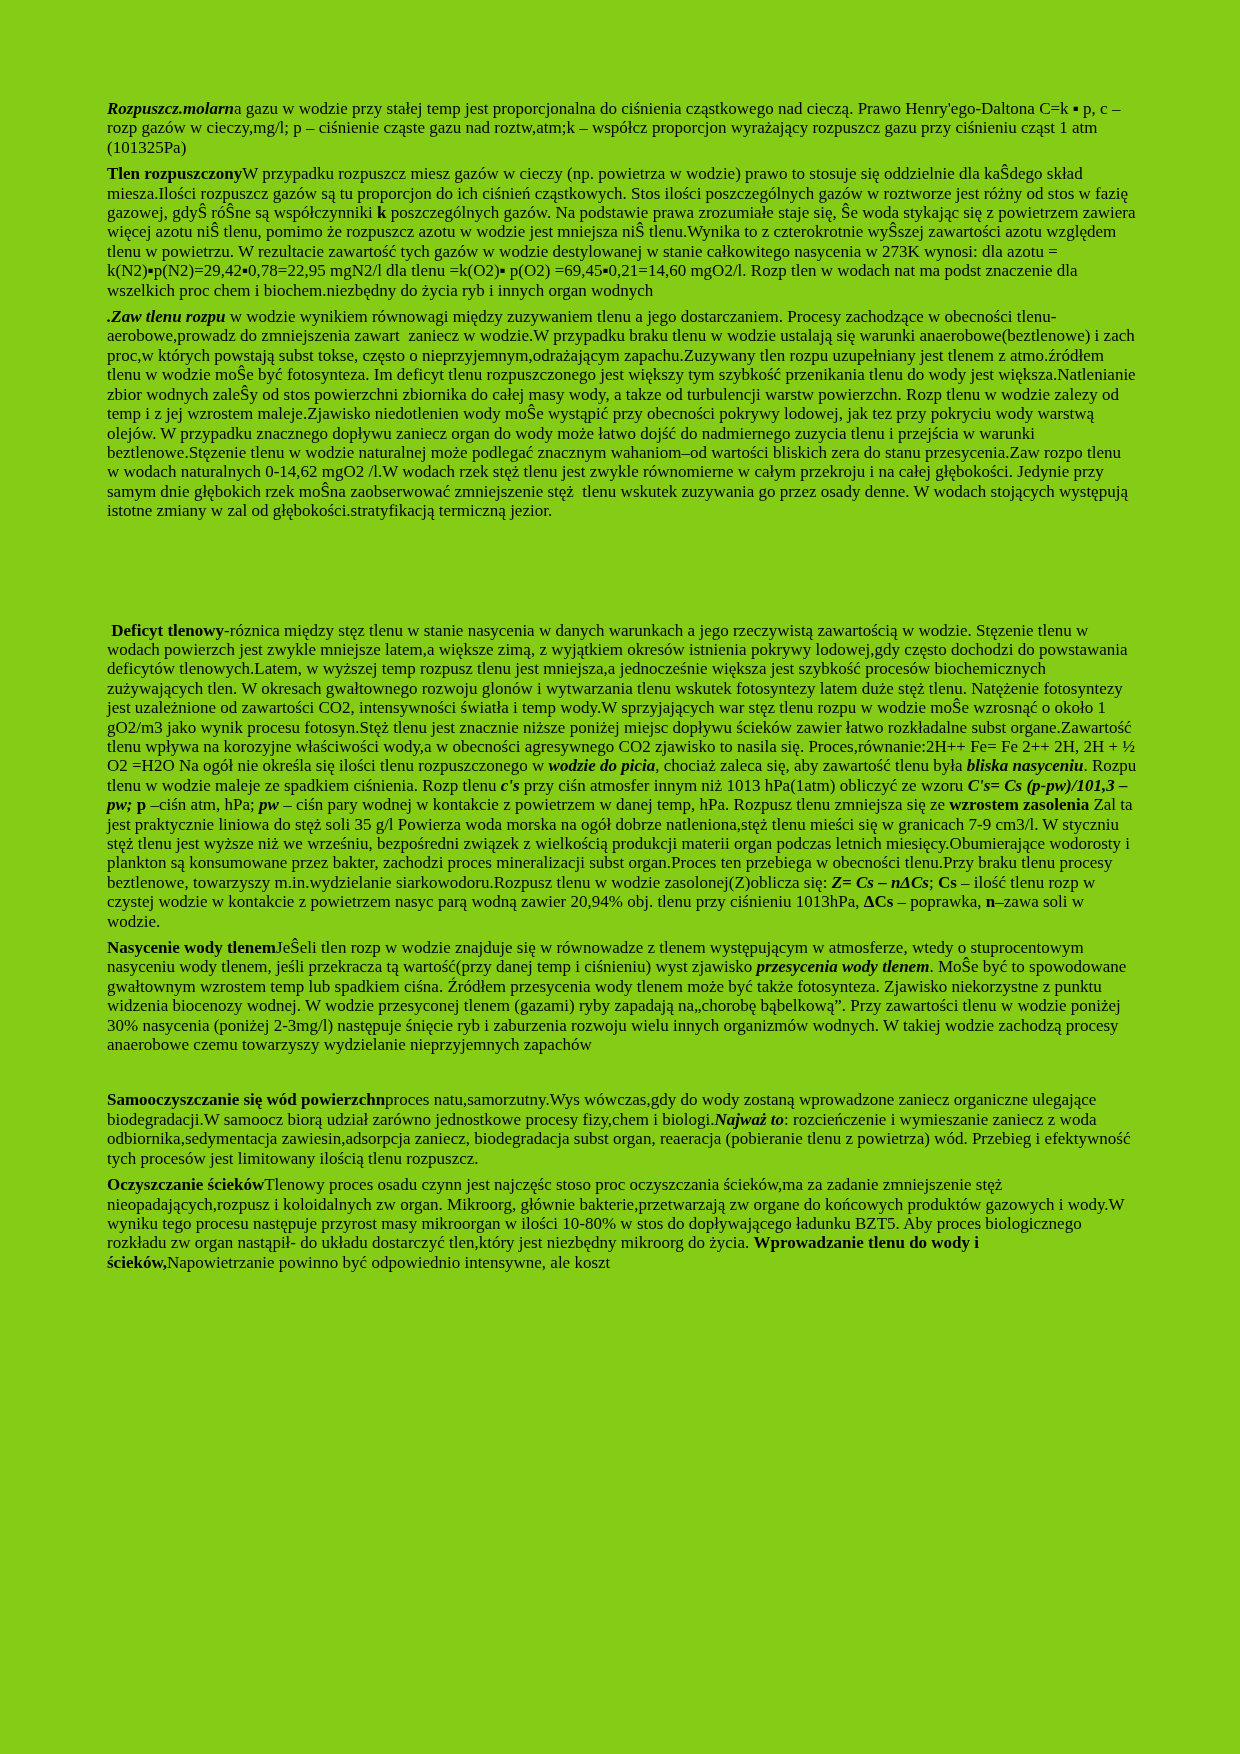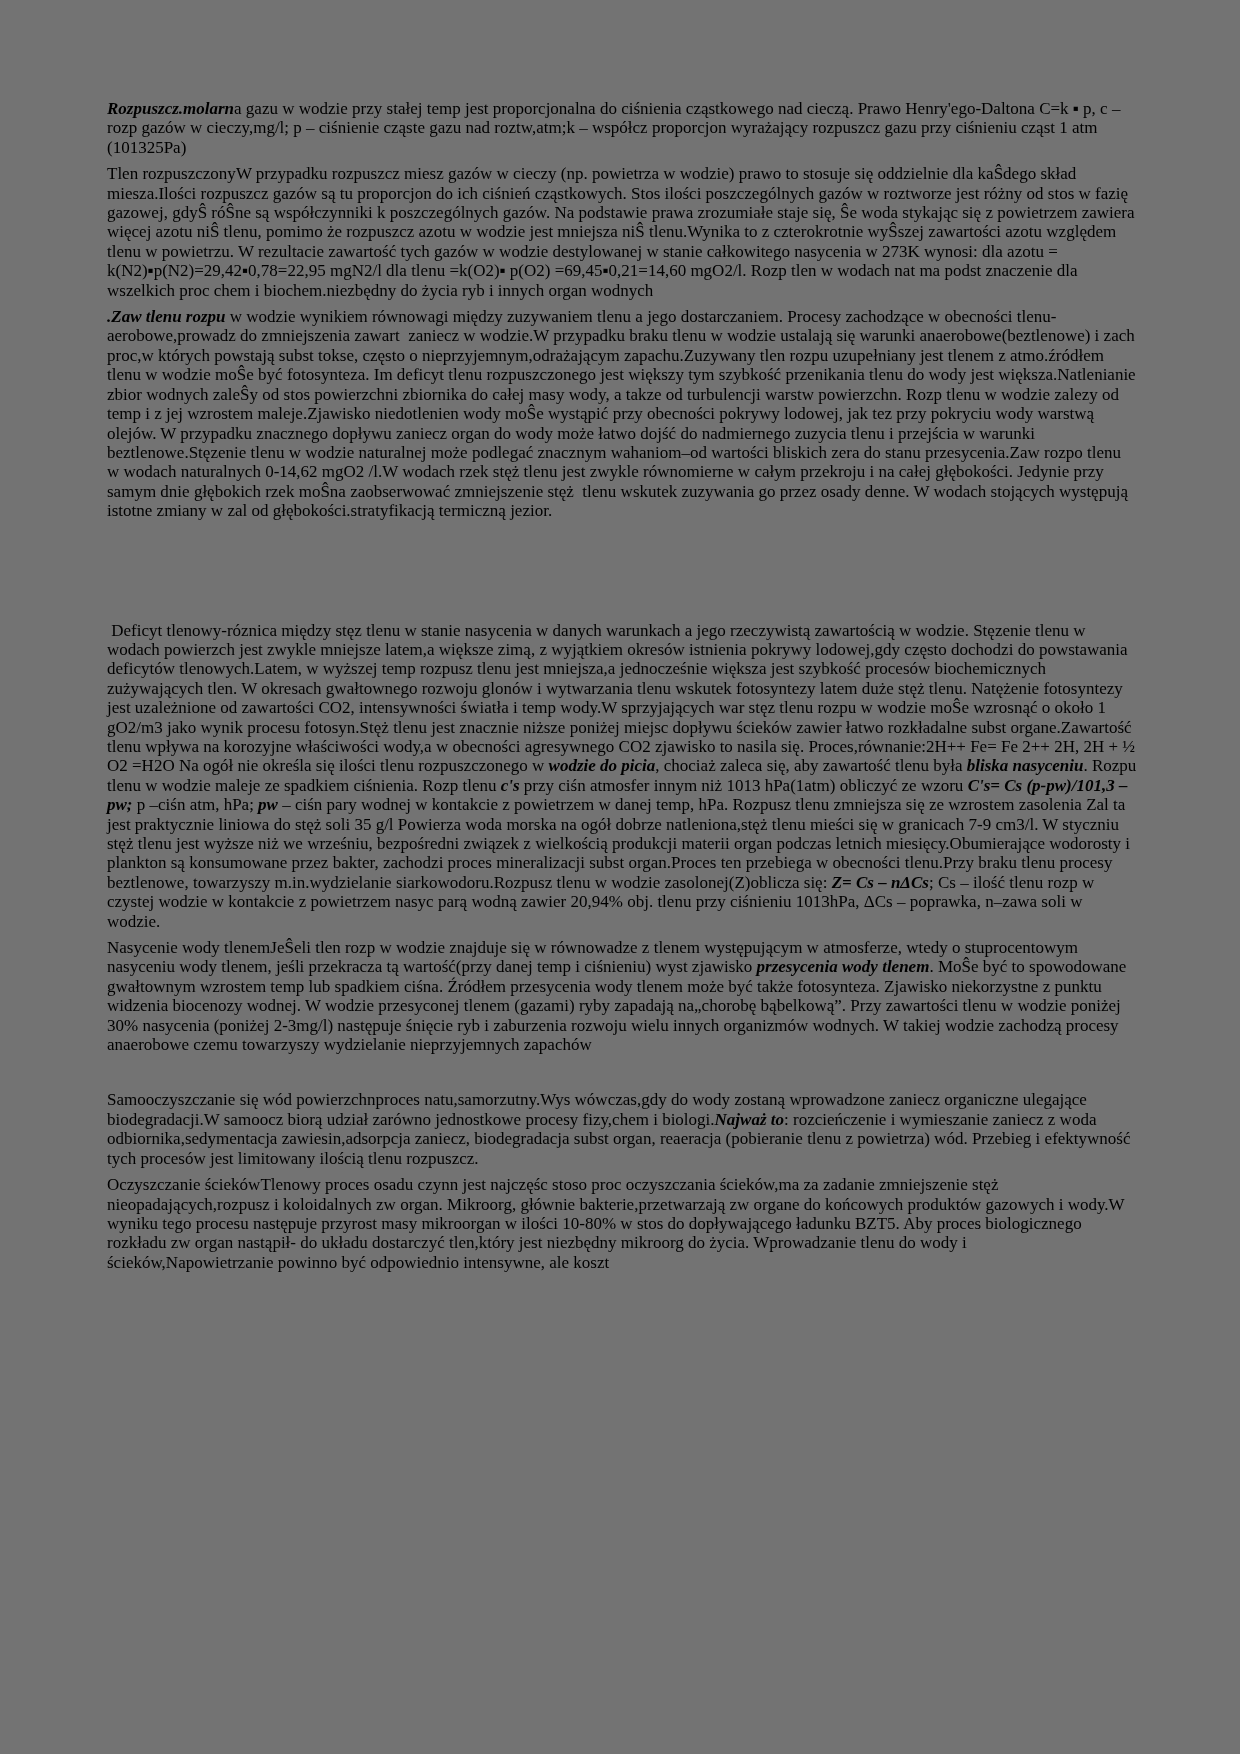--- a/index.html
+++ b/index.html
@@ -4,40 +4,40 @@
 <style>
   html, body {
     margin: 0;
     padding: 0;
     background: #ffffff;
   }
   .page {
     position: relative;
     width: 1240px;
     height: 1754px;
-    background: #737373;
+    background: #84cc16;
     overflow: hidden;
   }
   .doc-body {
     position: absolute;
     left: 107px;
     top: 99px;
     width: 1030px;
     font-family: "Liberation Serif", "DejaVu Serif", serif;
     font-size: 17px;
     line-height: 19.4px;
     color: #000000;
     text-align: left;
   }
   .doc-body p {
     margin: 0 0 7px 0;
     white-space: pre-wrap;
   }
   .run-r  { font-weight: normal; font-style: normal; }
-  .run-b  { font-weight: normal;   font-style: normal; }
+  .run-b  { font-weight: bold;   font-style: normal; }
   .run-bi { font-weight: bold;   font-style: italic; }
 </style>
 </head>
 <body>
 
 <div class="page">
   <div class="doc-body">
       <p><span class="run-bi">Rozpuszcz.molarn</span><span class="run-r">a gazu w wodzie przy stałej temp jest proporcjonalna do ciśnienia cząstkowego nad cieczą. Prawo Henry'ego-Daltona C=k ▪ p, c – rozp gazów w cieczy,mg/l; p – ciśnienie cząste gazu nad roztw,atm;k – współcz proporcjon wyrażający rozpuszcz gazu przy ciśnieniu cząst 1 atm (101325Pa)</span></p>
       <p><span class="run-b">Tlen rozpuszczony</span><span class="run-r">W przypadku rozpuszcz miesz gazów w cieczy (np. powietrza w wodzie) prawo to stosuje się oddzielnie dla kaŜdego skład miesza.Ilości rozpuszcz gazów są tu proporcjon do ich ciśnień cząstkowych. Stos ilości poszczególnych gazów w roztworze jest różny od stos w fazię gazowej, gdyŜ róŜne są współczynniki </span><span class="run-b">k</span><span class="run-r"> poszczególnych gazów. Na podstawie prawa zrozumiałe staje się, Ŝe woda stykając się z powietrzem zawiera więcej azotu niŜ tlenu, pomimo że rozpuszcz azotu w wodzie jest mniejsza niŜ tlenu.Wynika to z czterokrotnie wyŜszej zawartości azotu względem tlenu w powietrzu. W rezultacie zawartość tych gazów w wodzie destylowanej w stanie całkowitego nasycenia w 273K wynosi: dla azotu = k(N2)▪p(N2)=29,42▪0,78=22,95 mgN2/l dla tlenu =k(O2)▪ p(O2) =69,45▪0,21=14,60 mgO2/l. Rozp tlen w wodach nat ma podst znaczenie dla wszelkich proc chem i biochem.niezbędny do życia ryb i innych organ wodnych</span></p>
       <p><span class="run-bi">.Zaw tlenu rozpu</span><span class="run-r"> w wodzie wynikiem równowagi między zuzywaniem tlenu a jego dostarczaniem. Procesy zachodzące w obecności tlenu-aerobowe,prowadz do zmniejszenia zawart  zaniecz w wodzie.W przypadku braku tlenu w wodzie ustalają się warunki anaerobowe(beztlenowe) i zach proc,w których powstają subst tokse, często o nieprzyjemnym,odrażającym zapachu.Zuzywany tlen rozpu uzupełniany jest tlenem z atmo.źródłem tlenu w wodzie moŜe być fotosynteza. Im deficyt tlenu rozpuszczonego jest większy tym szybkość przenikania tlenu do wody jest większa.Natlenianie zbior wodnych zaleŜy od stos powierzchni zbiornika do całej masy wody, a takze od turbulencji warstw powierzchn. Rozp tlenu w wodzie zalezy od temp i z jej wzrostem maleje.Zjawisko niedotlenien wody moŜe wystąpić przy obecności pokrywy lodowej, jak tez przy pokryciu wody warstwą olejów. W przypadku znacznego dopływu zaniecz organ do wody może łatwo dojść do nadmiernego zuzycia tlenu i przejścia w warunki beztlenowe.Stęzenie tlenu w wodzie naturalnej może podlegać znacznym wahaniom–od wartości bliskich zera do stanu przesycenia.Zaw rozpo tlenu w wodach naturalnych 0-14,62 mgO2 /l.W wodach rzek stęż tlenu jest zwykle równomierne w całym przekroju i na całej głębokości. Jedynie przy samym dnie głębokich rzek moŜna zaobserwować zmniejszenie stęż  tlenu wskutek zuzywania go przez osady denne. W wodach stojących występują istotne zmiany w zal od głębokości.stratyfikacją termiczną jezior.</span></p>

